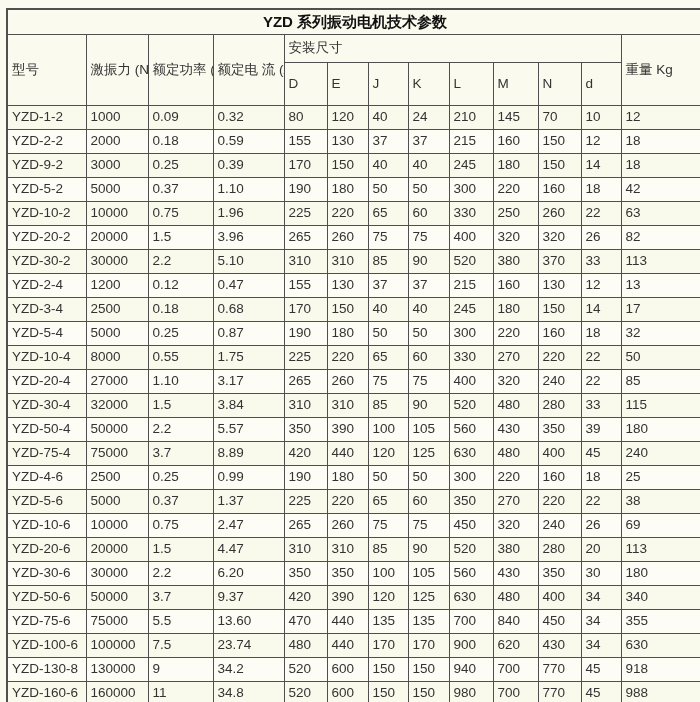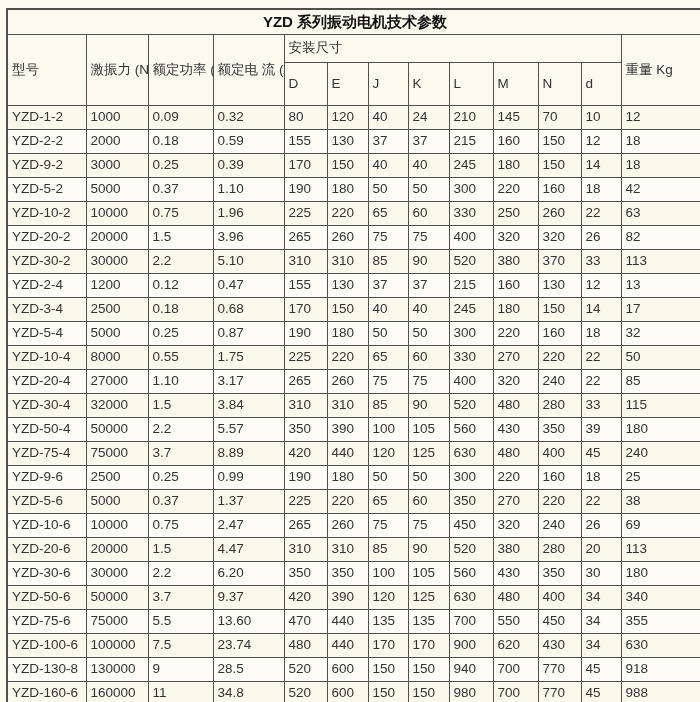--- a/index.html
+++ b/index.html
@@ -332,21 +332,21 @@
           <td>440</td>
           <td>120</td>
           <td>125</td>
           <td>630</td>
           <td>480</td>
           <td>400</td>
           <td>45</td>
           <td>240</td>
         </tr>
         <tr>
-          <td>YZD-9-6</td>
+          <td>YZD-4-6</td>
           <td>2500</td>
           <td>0.25</td>
           <td>0.99</td>
           <td>190</td>
           <td>180</td>
           <td>50</td>
           <td>50</td>
           <td>300</td>
           <td>220</td>
           <td>160</td>
@@ -431,21 +431,21 @@
         <tr>
           <td>YZD-75-6</td>
           <td>75000</td>
           <td>5.5</td>
           <td>13.60</td>
           <td>470</td>
           <td>440</td>
           <td>135</td>
           <td>135</td>
           <td>700</td>
-          <td>550</td>
+          <td>840</td>
           <td>450</td>
           <td>34</td>
           <td>355</td>
         </tr>
         <tr>
           <td>YZD-100-6</td>
           <td>100000</td>
           <td>7.5</td>
           <td>23.74</td>
           <td>480</td>
@@ -455,21 +455,21 @@
           <td>900</td>
           <td>620</td>
           <td>430</td>
           <td>34</td>
           <td>630</td>
         </tr>
         <tr>
           <td>YZD-130-8</td>
           <td>130000</td>
           <td>9</td>
-          <td>28.5</td>
+          <td>34.2</td>
           <td>520</td>
           <td>600</td>
           <td>150</td>
           <td>150</td>
           <td>940</td>
           <td>700</td>
           <td>770</td>
           <td>45</td>
           <td>918</td>
         </tr>

